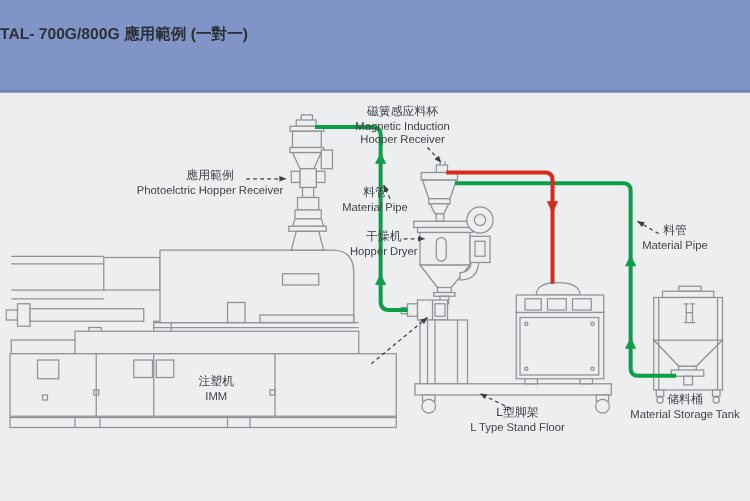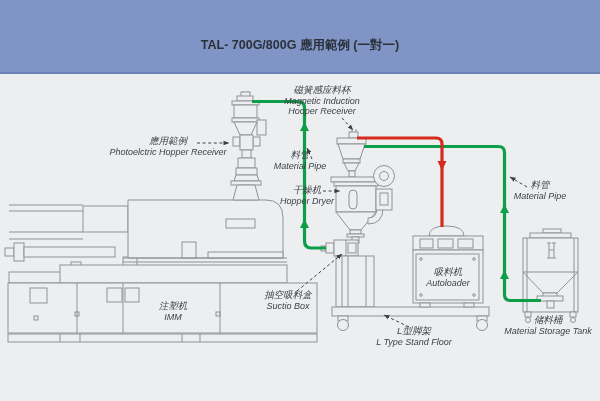--- a/index.html
+++ b/index.html
@@ -12,38 +12,38 @@
     --pipe-red:#d52b1e;
     --leader:#3c4045;
   }
   *{margin:0;padding:0;box-sizing:border-box;}
   body{font-family:"Liberation Sans","DejaVu Sans",sans-serif;}
   .stage{position:relative;width:600px;height:401px;background:var(--bg);overflow:hidden;}
   .header{
     position:absolute;left:0;top:0;width:600px;height:74px;
     background:var(--header-bg);
     border-bottom:2px solid #6d82b6;
-    display:flex;flex-direction:column;justify-content:flex-end;align-items:center;
+    display:flex;flex-direction:row;justify-content:space-between;align-items:center;
     padding-bottom:19px;
     color:var(--header-text);
     font-size:12.5px;line-height:16px;font-weight:bold;
   }
   .diagram{position:absolute;left:0;top:74px;width:600px;height:327px;}
   svg{display:block;}
   .ln{stroke:var(--line);fill:none;stroke-width:1;}
   .lnf{stroke:var(--line);fill:var(--bg);stroke-width:1;}
   .pipe-g{stroke:var(--pipe-green);fill:none;stroke-width:3.2;}
   .pipe-r{stroke:var(--pipe-red);fill:none;stroke-width:3.2;}
   .ag{fill:var(--pipe-green);stroke:none;}
   .ar{fill:var(--pipe-red);stroke:none;}
   .leader{stroke:var(--leader);stroke-width:1;fill:none;stroke-dasharray:3 2.6;}
   .leader-fill{fill:var(--leader);}
   .lbl{
     position:absolute;text-align:center;color:var(--text);
-    font-size:9px;line-height:10.5px;pointer-events:none;font-style:italic;
+    font-size:9px;line-height:10.5px;pointer-events:none;
   }
   .lbl .zh{font-size:9.5px;}
 </style>
 </head>
 <body>
 
 <div class="stage">
 
   <div class="header">
     <div>TAL- 700G/800G 應用範例 (一對一)</div>
@@ -232,29 +232,21 @@
     <div class="zh">干燥机</div>
     <div class="en">Hopper Dryer</div>
   </div>
 
 
   <div class="lbl" style="left:495px;top:180px;width:90px">
     <div class="zh">料管</div>
     <div class="en">Material Pipe</div>
   </div>
 
-  <div class="lbl" style="left:408px;top:267px;width:80px">
-    <div class="zh">吸料机</div>
-    <div class="en">Autoloader</div>
-  </div>
-
-  <div class="lbl" style="left:243px;top:290px;width:90px">
-    <div class="zh">抽空吸料盒</div>
-    <div class="en">Suctio Box</div>
-  </div>
+
 
   <div class="lbl" style="left:344px;top:326px;width:140px">
     <div class="zh">L型脚架</div>
     <div class="en">L Type Stand Floor</div>
   </div>
 
   <div class="lbl" style="left:133px;top:301px;width:80px">
     <div class="zh">注塑机</div>
     <div class="en">IMM</div>
   </div>

